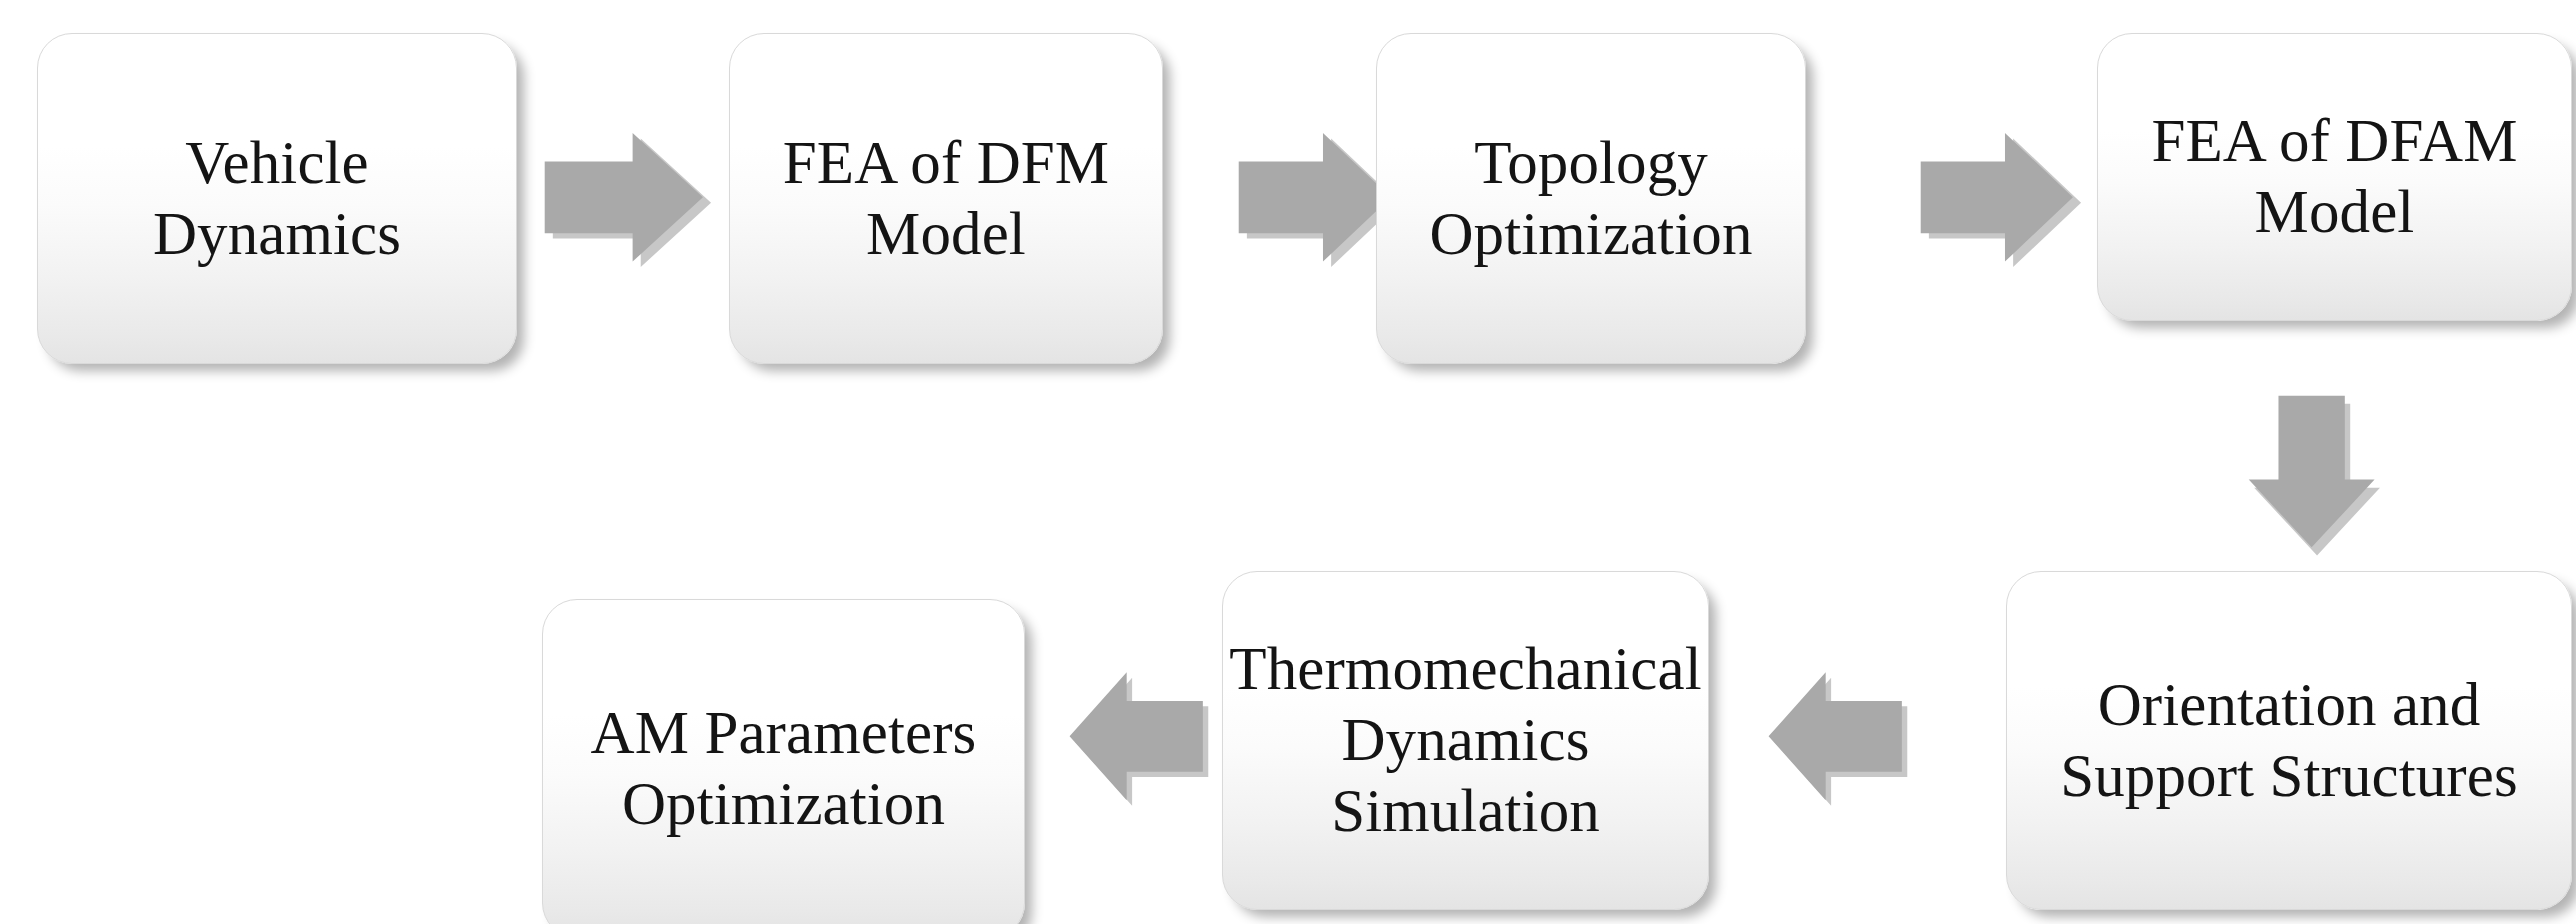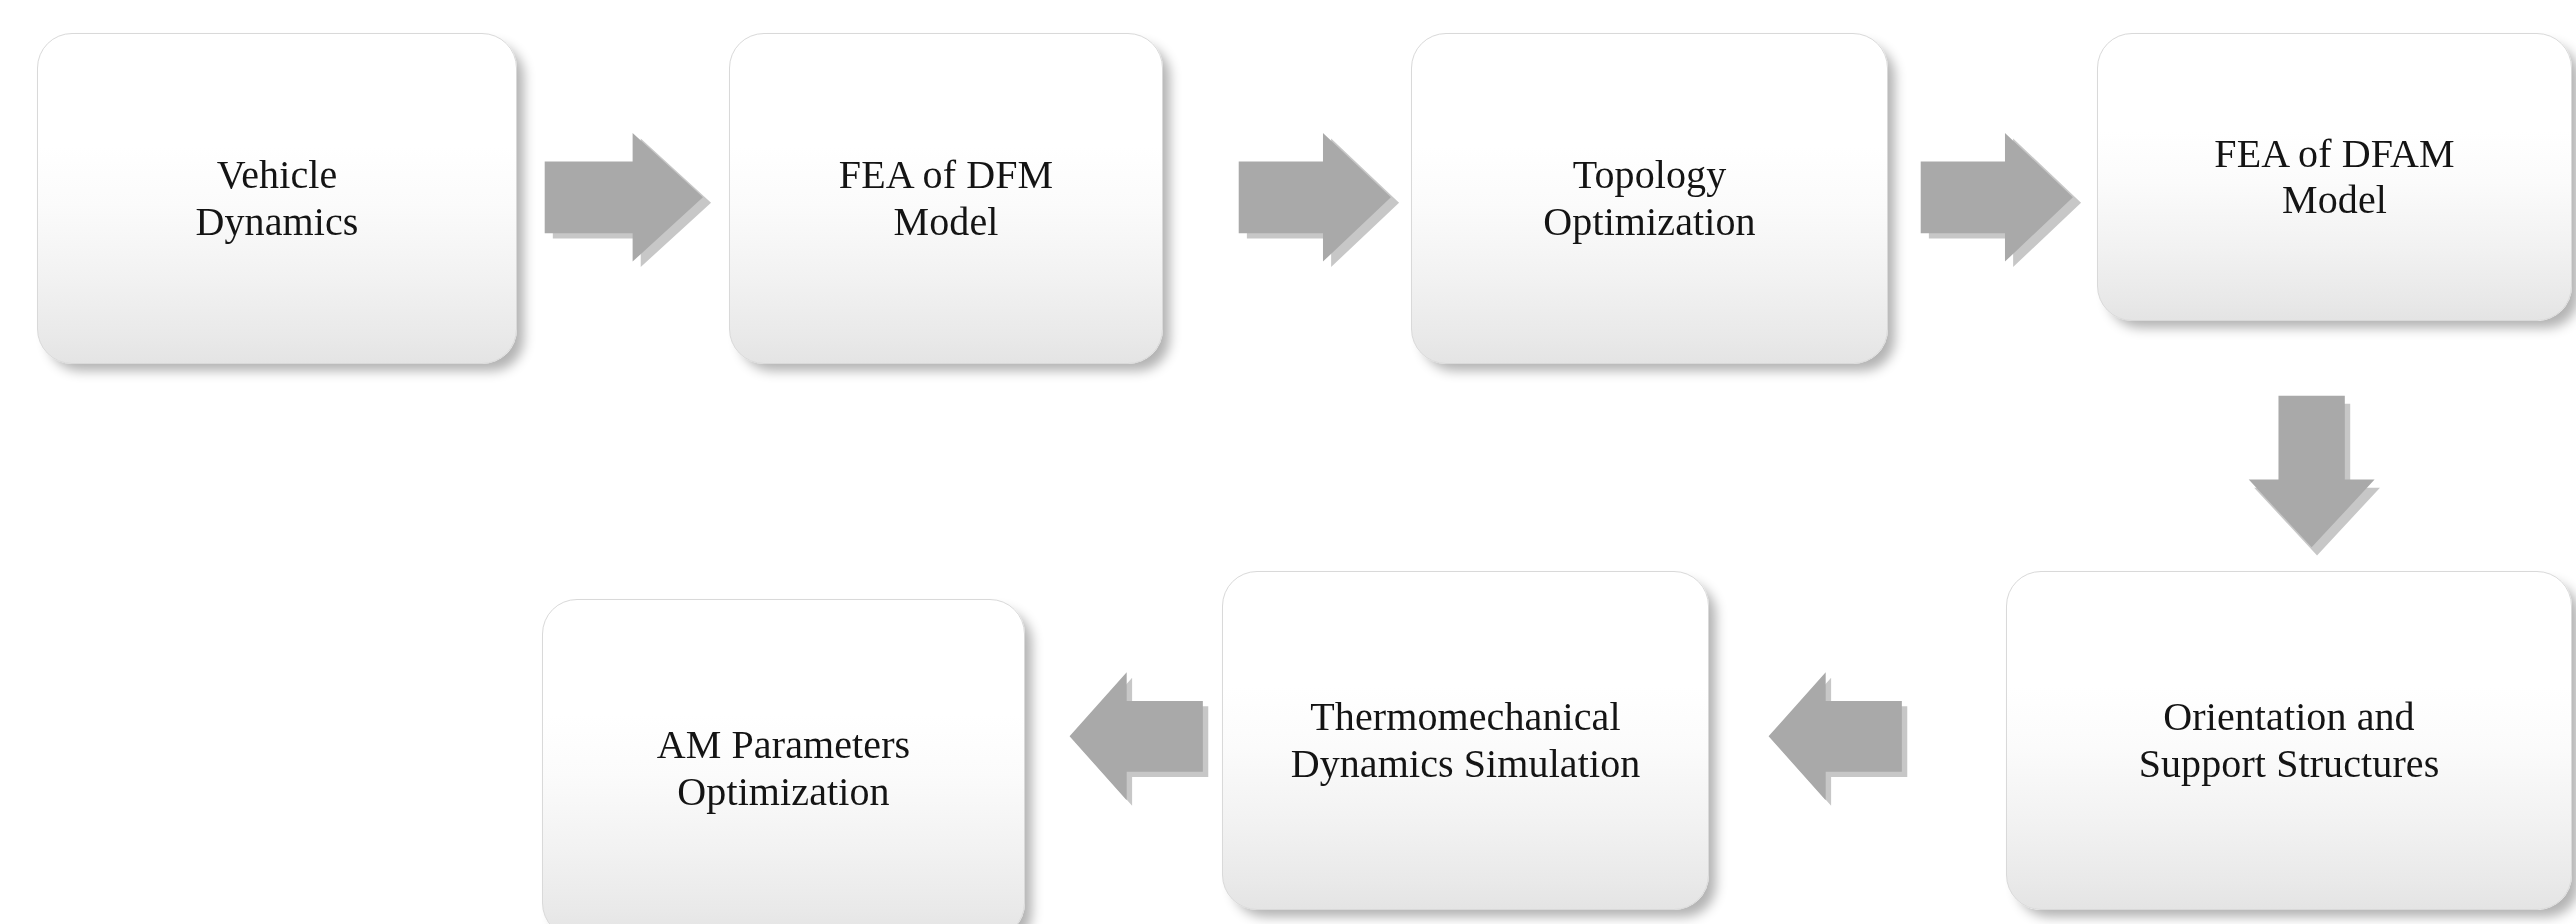--- a/index.html
+++ b/index.html
@@ -34,21 +34,21 @@
                 #f2f2f2 74%,
                 #e9e9e9 92%,
                 #e4e4e4 100%);
     box-shadow: 8.8px 8.8px 12.2px -2.7px rgba(0,0,0,0.30);
     display: flex;
     align-items: center;
     justify-content: center;
     text-align: center;
   }
   .node-label {
-    font-size: 40px;
+    font-size: 61px;
     line-height: 1.16;
     color: #141414;
     letter-spacing: 0.1px;
     padding: 0 12.2px;
     white-space: pre-line;
   }
 
   
   .arrow {
     position: absolute;
@@ -59,21 +59,21 @@
     fill: #a9a9a9;
     stroke: none;
   }
   .arrow-shadow {
     fill: rgba(0,0,0,0.22);
   }
 
   
   #node-vehicle-dynamics       { left: 37px;   top: 33px;  width: 480px;  height: 331px; }
   #node-fea-dfm                { left: 729px; top: 33px;  width: 434px;  height: 331px; }
-  #node-topology-optimization  { left: 1411px; top: 33px;  width: 477px;  height: 331px; }
+  #node-topology-optimization  { left: 1376px; top: 33px;  width: 430px;  height: 331px; }
   #node-fea-dfam               { left: 2097px; top: 33px;  width: 475px;  height: 288px; }
 
   #node-am-parameters          { left: 542px;  top: 571px; width: 483px;  height: 339px; margin-top: 28px; }
   #node-thermomechanical       { left: 1222px; top: 571px; width: 487px;  height: 339px; }
   #node-orientation-support    { left: 2006px; top: 571px; width: 566px;  height: 339px; }
 
   
   #arrow-1 { left: 542px;  top: 133px;  width: 165px; height: 134px; }
   #arrow-2 { left: 1236px; top: 133px;  width: 159px; height: 134px; }
   #arrow-3 { left: 1918px; top: 133px;  width: 159px; height: 134px; }

